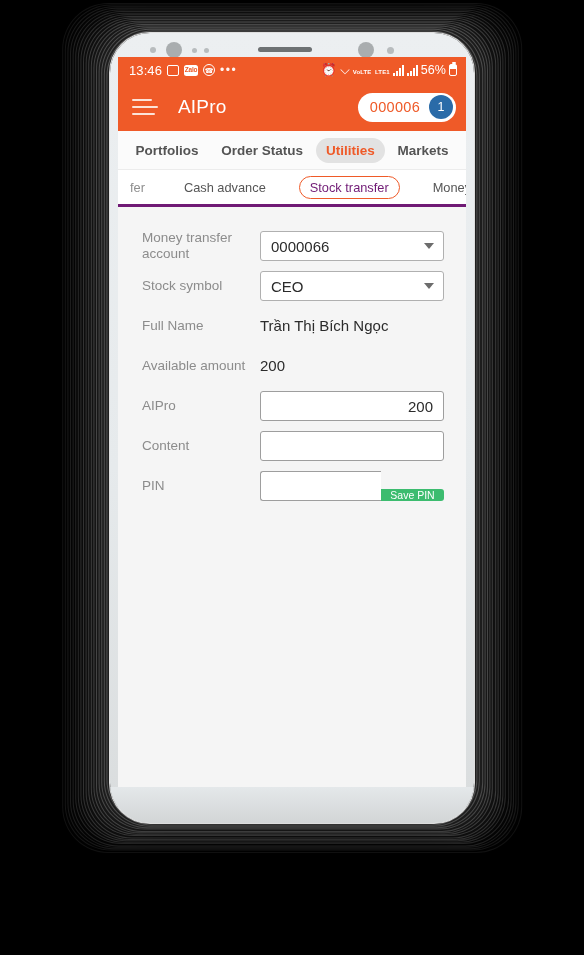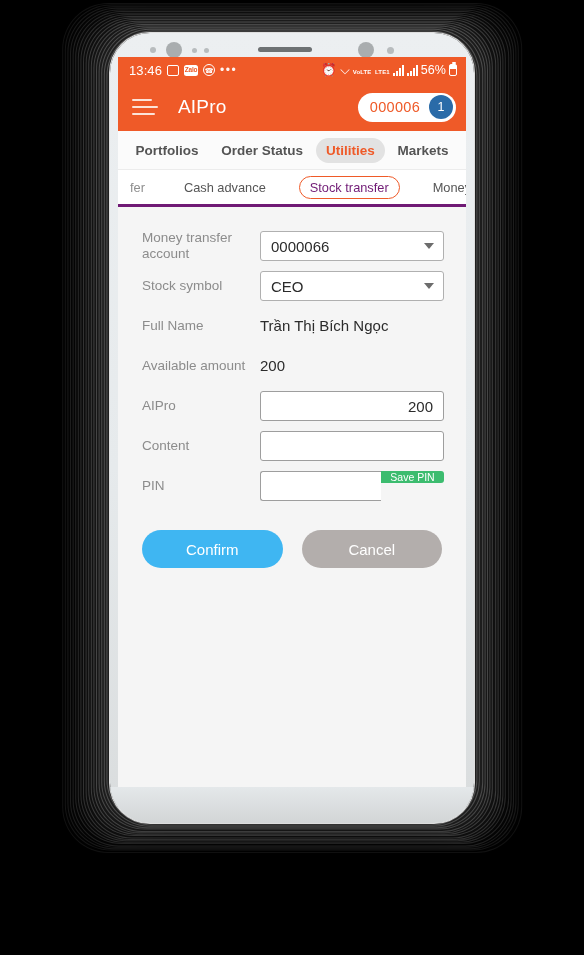--- a/index.html
+++ b/index.html
@@ -304,21 +304,21 @@
     border-radius: 3px;
     display: flex;
     align-items: center;
     justify-content: flex-end;
     padding: 0 10px;
     font-size: 15px;
     color: #2b2b2b;
     box-sizing: border-box;
   }
   .tinput.blank { justify-content: flex-start; }
-  .pin-wrap { display: flex; align-items: flex-start; }
+  .pin-wrap { display: flex; align-items: flex-end; }
   .pin-field {
     flex: 1;
     height: 30px;
     background: #fff;
     border: 1px solid #9e9e9e;
     border-right: none;
     border-radius: 3px 0 0 3px;
     box-sizing: border-box;
   }
   .save-pin {
@@ -541,24 +541,20 @@
       <div class="frow">
         <div class="flabel">PIN</div>
         <div class="fctrl">
           <div class="pin-wrap">
             <div class="pin-field" placeholder=""></div>
             <div class="save-pin">Save PIN</div>
           </div>
         </div>
       </div>
 
-      <div class="btn-row">
-        <div class="btn confirm">Confirm</div>
-        <div class="btn cancel">Cancel</div>
-      </div>
     </div>
 
     <div class="navbar">
       <div class="nav-recent">
           <i></i>
           <i></i>
           <i></i>
         </div>
       <div class="nav-home"></div>
       <div class="nav-back"></div>

